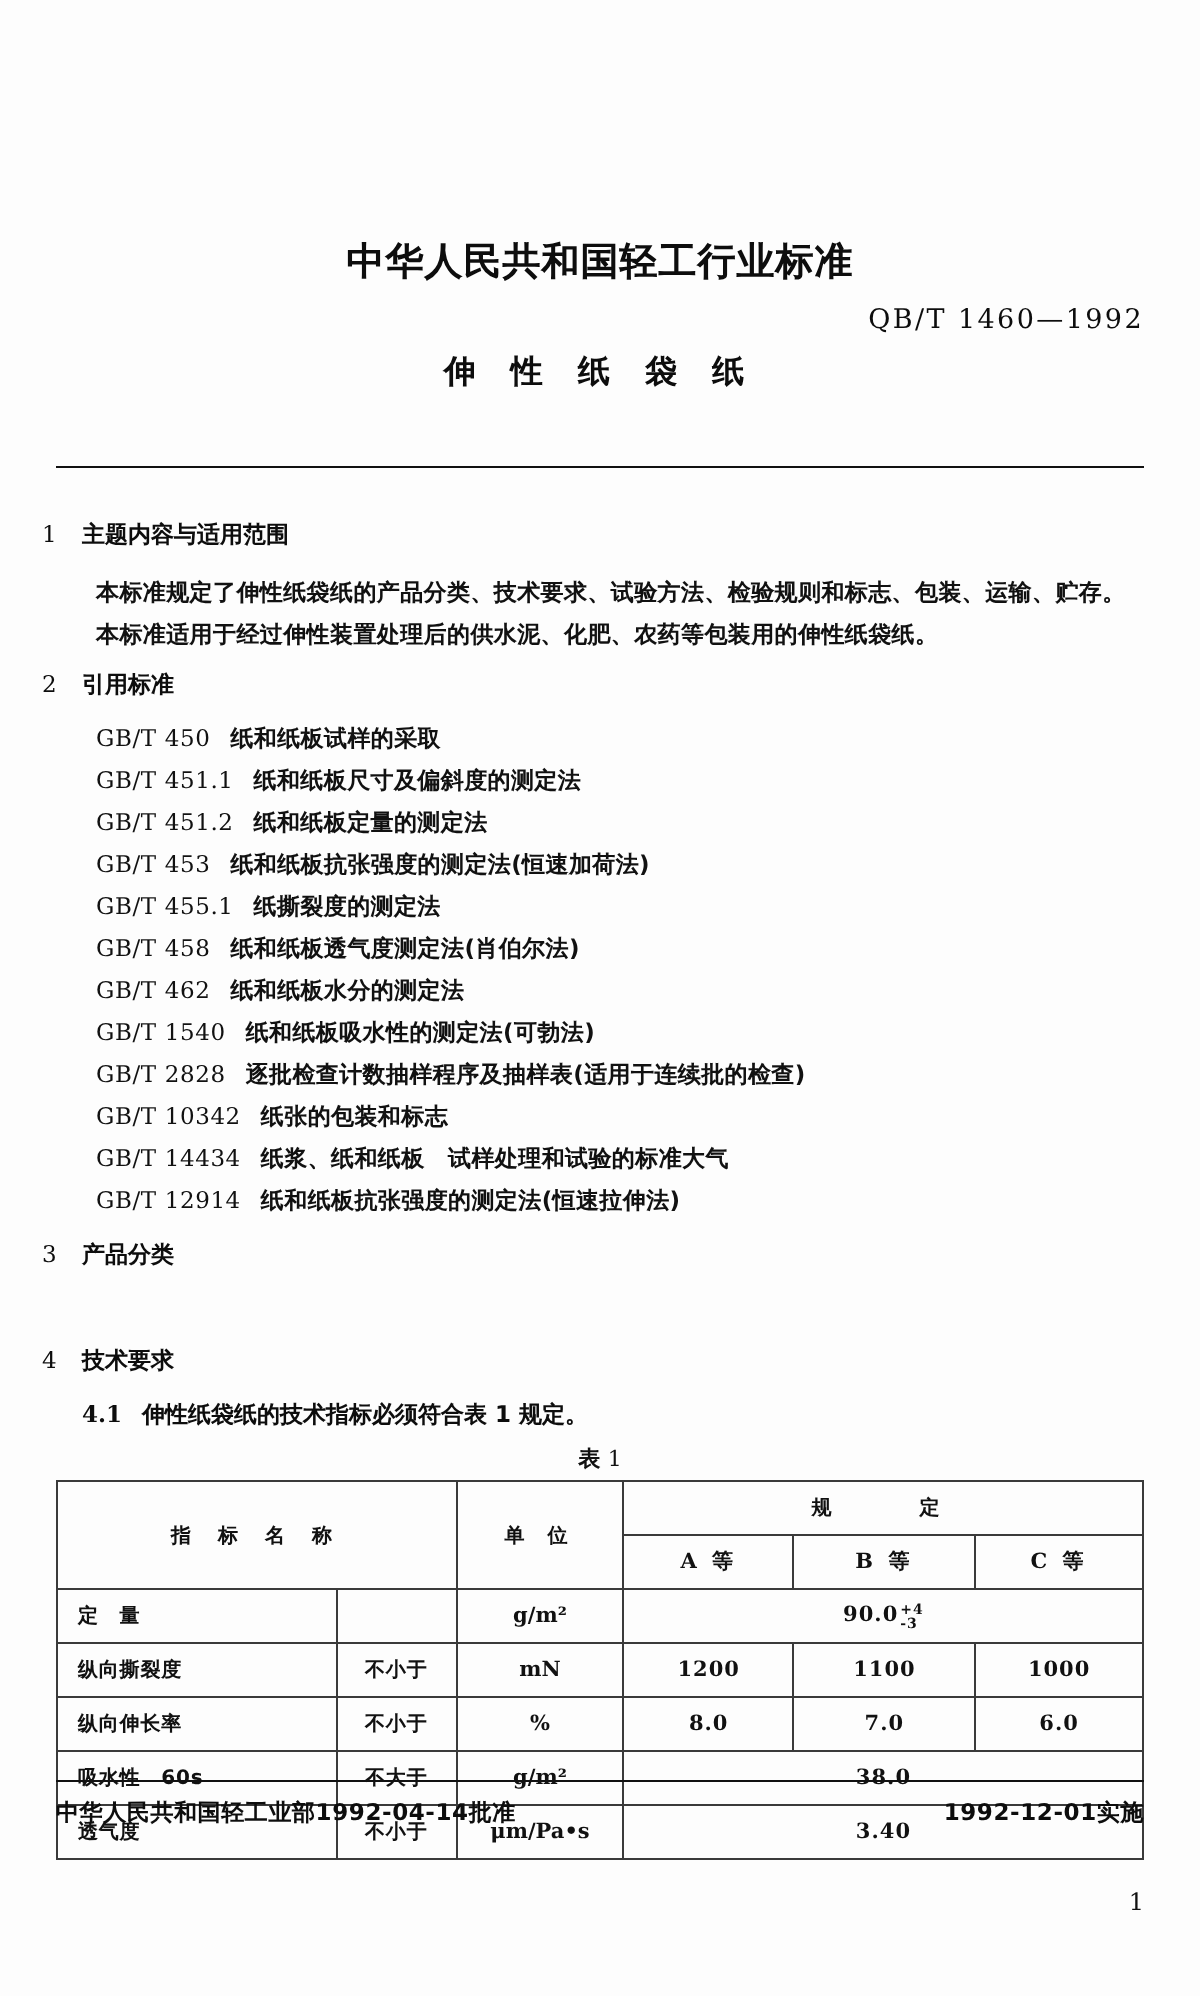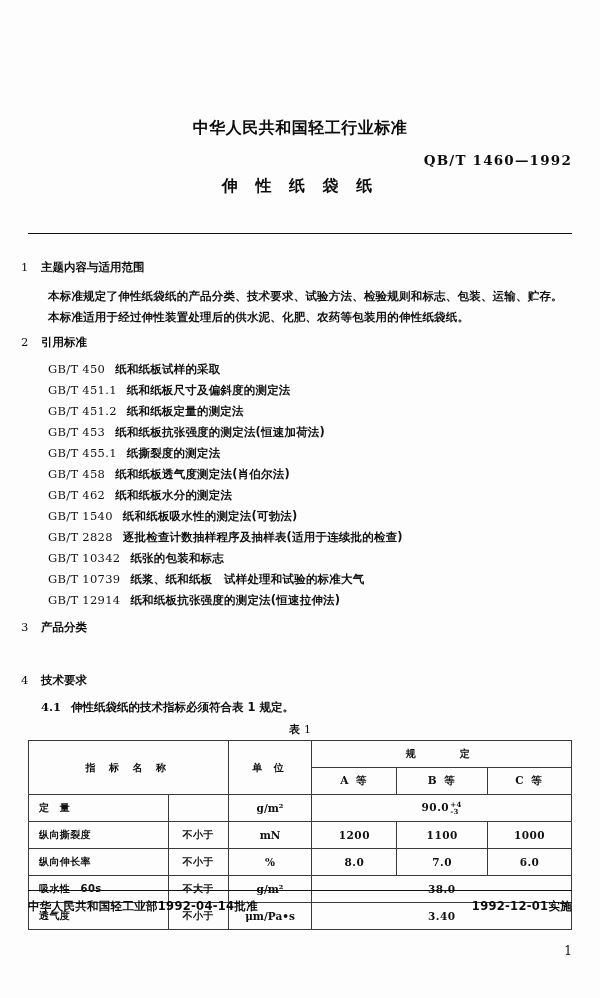--- a/index.html
+++ b/index.html
@@ -21,32 +21,32 @@
     background: #fdfdfd;
   }
 
   
   .std-series {
     position: absolute;
     top: 118px;
     left: 0;
     width: 600px;
     text-align: center;
-    font-size: 16px;
+    font-size: 19px;
     font-weight: bold;
     letter-spacing: 0.5px;
     color: #0d0d0d;
   }
   .std-code {
     position: absolute;
     top: 152px;
     right: 28px;
     font-family: "DejaVu Serif", "Liberation Serif", serif;
     font-size: 13.5px;
-    font-weight: bold;
+    font-weight: normal;
     letter-spacing: 1.2px;
     color: #0d0d0d;
   }
   .doc-title {
     position: absolute;
     top: 176px;
     left: 0;
     width: 600px;
     text-align: center;
     font-size: 16px;
@@ -272,21 +272,21 @@
   <div class="ref-item" style="top:509px;">
     <span class="code">GB/T 1540</span><span class="name">纸和纸板吸水性的测定法(可勃法)</span>
   </div>
   <div class="ref-item" style="top:530px;">
     <span class="code">GB/T 2828</span><span class="name">逐批检查计数抽样程序及抽样表(适用于连续批的检查)</span>
   </div>
   <div class="ref-item" style="top:551px;">
     <span class="code">GB/T 10342</span><span class="name">纸张的包装和标志</span>
   </div>
   <div class="ref-item" style="top:572px;">
-    <span class="code">GB/T 10739</span><span class="name">纸浆、纸和纸板　试样处理和试验的标准大气</span>
+    <span class="code">GB/T 14434</span><span class="name">纸浆、纸和纸板　试样处理和试验的标准大气</span>
   </div>
   <div class="ref-item" style="top:593px;">
     <span class="code">GB/T 12914</span><span class="name">纸和纸板抗张强度的测定法(恒速拉伸法)</span>
   </div>
 
   <div class="sec-head" style="top:620px;">
     <span class="num">3</span><span>产品分类</span>
   </div>
 
   <div class="sec-head" style="top:673px;">

